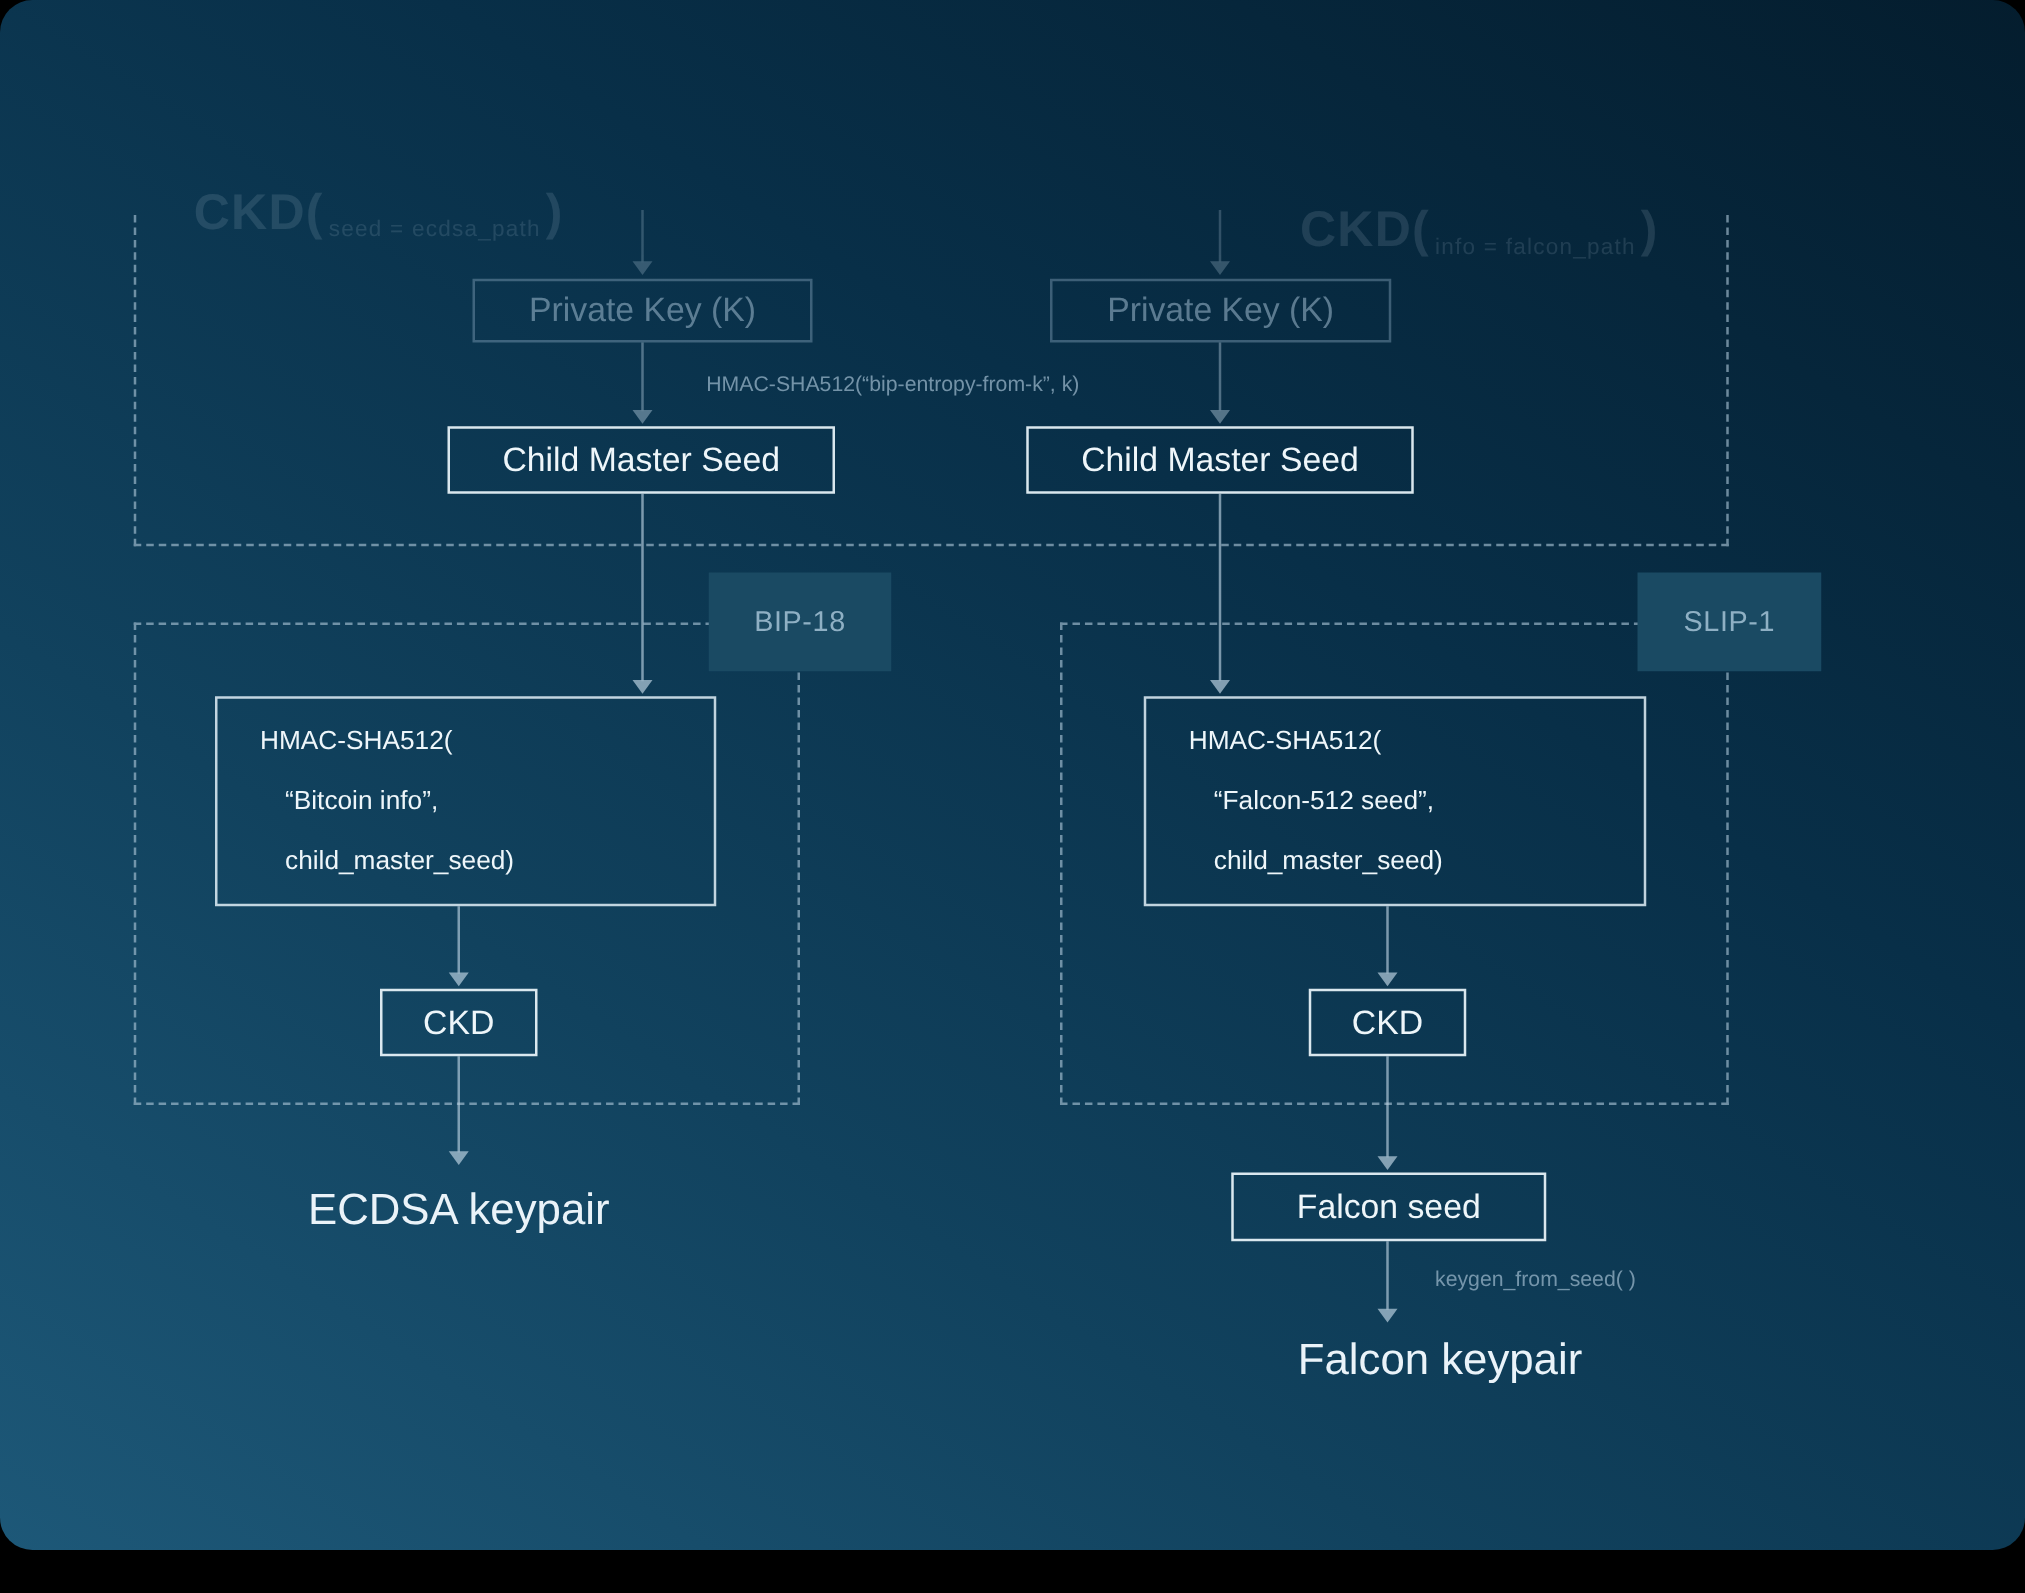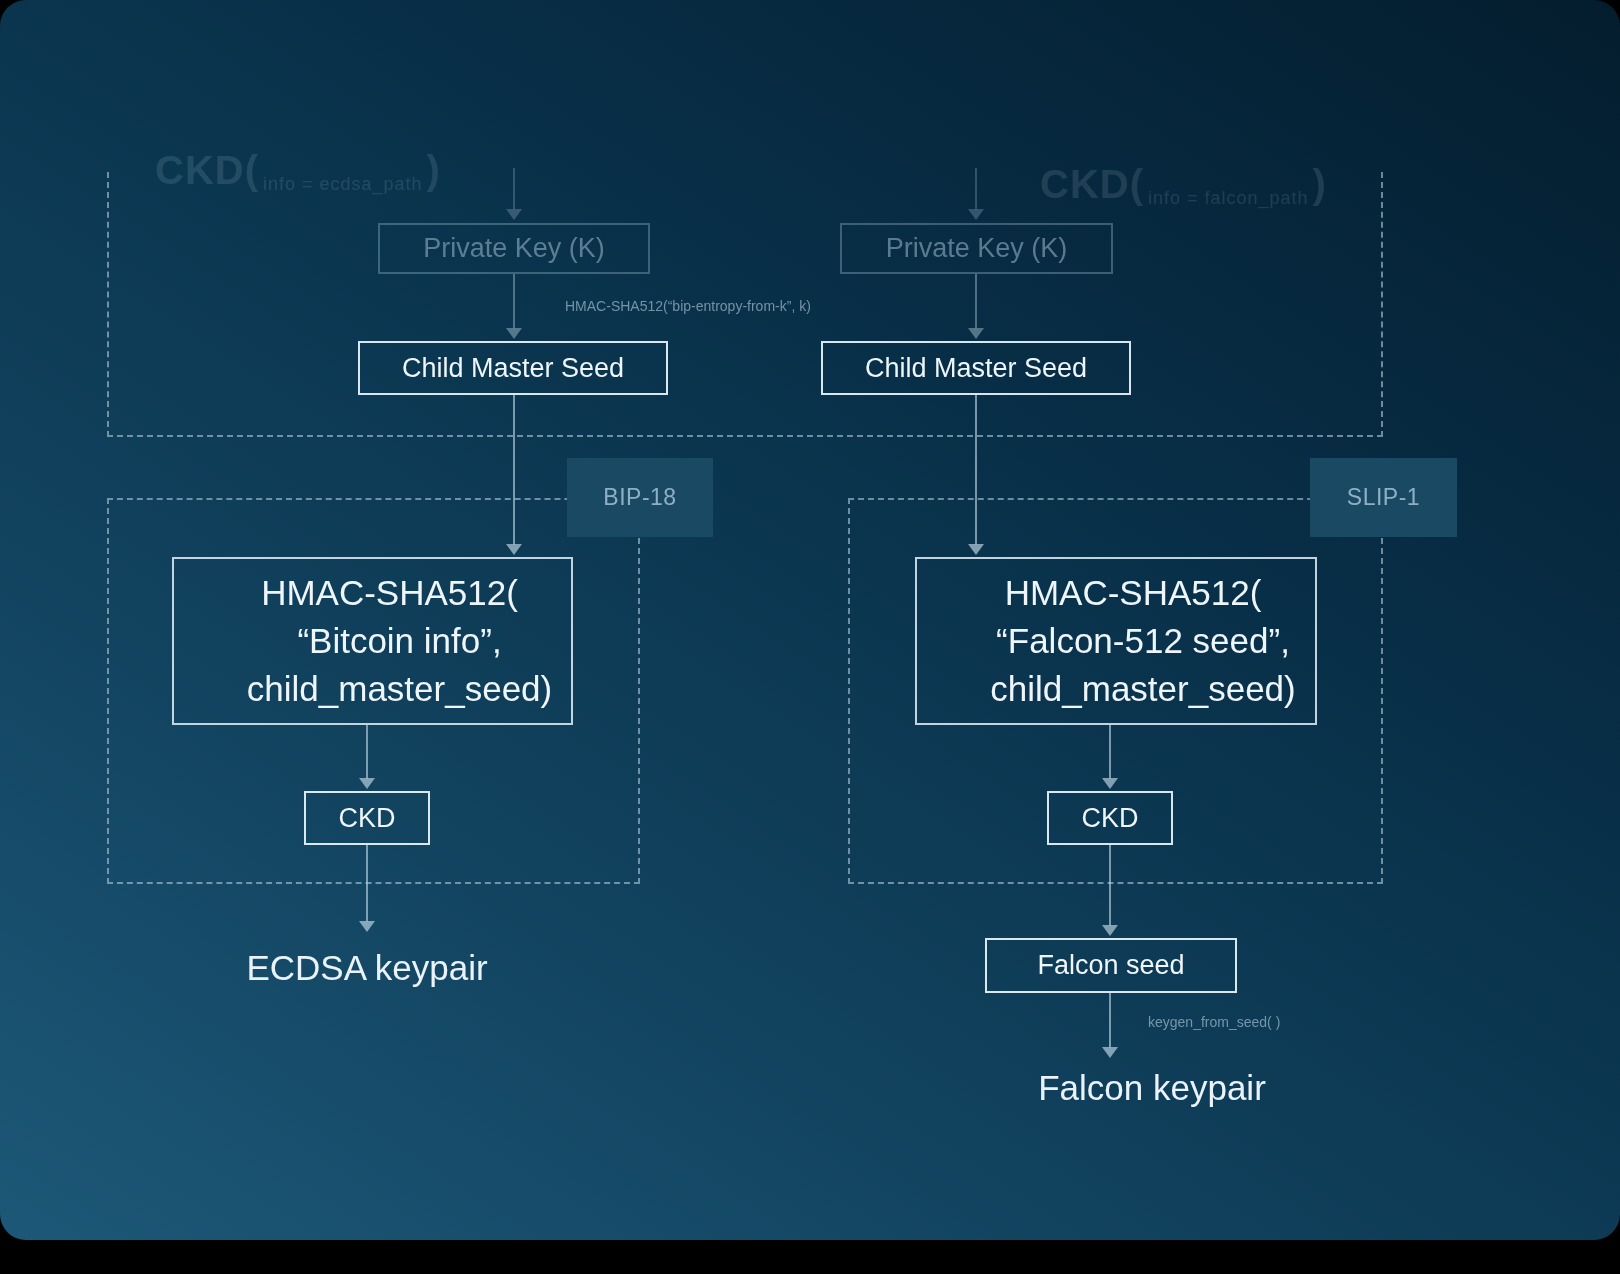--- a/index.html
+++ b/index.html
@@ -54,26 +54,26 @@
     white-space: nowrap;
   }
   .nodebox.faded {
     border-color: rgba(150, 180, 202, 0.38);
     color: rgba(160, 188, 208, 0.55);
   }
   .hmacbox {
     position: absolute;
     border: 2px solid rgba(226, 240, 248, 0.85);
     color: #eef6fa;
-    font-size: 35px;
+    font-size: 21px;
     box-sizing: border-box;
     display: flex;
     flex-direction: column;
     justify-content: center;
-    align-items: center;
+    align-items: flex-start;
     padding-left: 34px;
     line-height: 48px;
   }
   .hmacbox .indent { margin-left: 20px; }
   
   .dashed {
     position: absolute;
     border: 2px dashed rgba(172, 198, 216, 0.62);
     box-sizing: border-box;
   }
@@ -111,21 +111,21 @@
     width: 0;
     height: 0;
     border-left: 8px solid transparent;
     border-right: 8px solid transparent;
     border-top: 11px solid rgba(188, 210, 226, 0.85);
   }
   
   .small-label {
     position: absolute;
     color: rgba(156, 184, 204, 0.72);
-    font-size: 14px;
+    font-size: 17px;
     white-space: nowrap;
   }
   
   .out-label {
     position: absolute;
     color: #eaf3f9;
     font-size: 35px;
     text-align: center;
     white-space: nowrap;
   }
@@ -143,21 +143,21 @@
     <div class="dashed" style="left:848px; top:498px; width:535px; height:386px;"></div>
 
     <div class="badge" style="left:567px; top:458px; width:146px; height:79px;">
       <span>BIP-18</span>
     </div>
     <div class="badge" style="left:1310px; top:458px; width:147px; height:79px;">
       <span>SLIP-1</span>
     </div>
 
     <div class="formula" style="left:155px; top:148px;">
-      <span>CKD(</span><span class="sub">info = ecdsa_path</span><span>)</span>
+      <span>CKD(</span><span class="sub">seed = ecdsa_path</span><span>)</span>
     </div>
     <div class="formula" style="left:1040px; top:148px;margin-top:14px;">
       <span>CKD(</span><span class="sub">info = falcon_path</span><span>)</span>
     </div>
 
     <div class="arrow" style="left:514px; top:168px; height:52px; opacity:0.3;">
       <div class="vline"></div>
       <div class="arrowhead"></div>
     </div>
     <div class="arrow" style="left:976px; top:168px; height:52px; opacity:0.3;">

